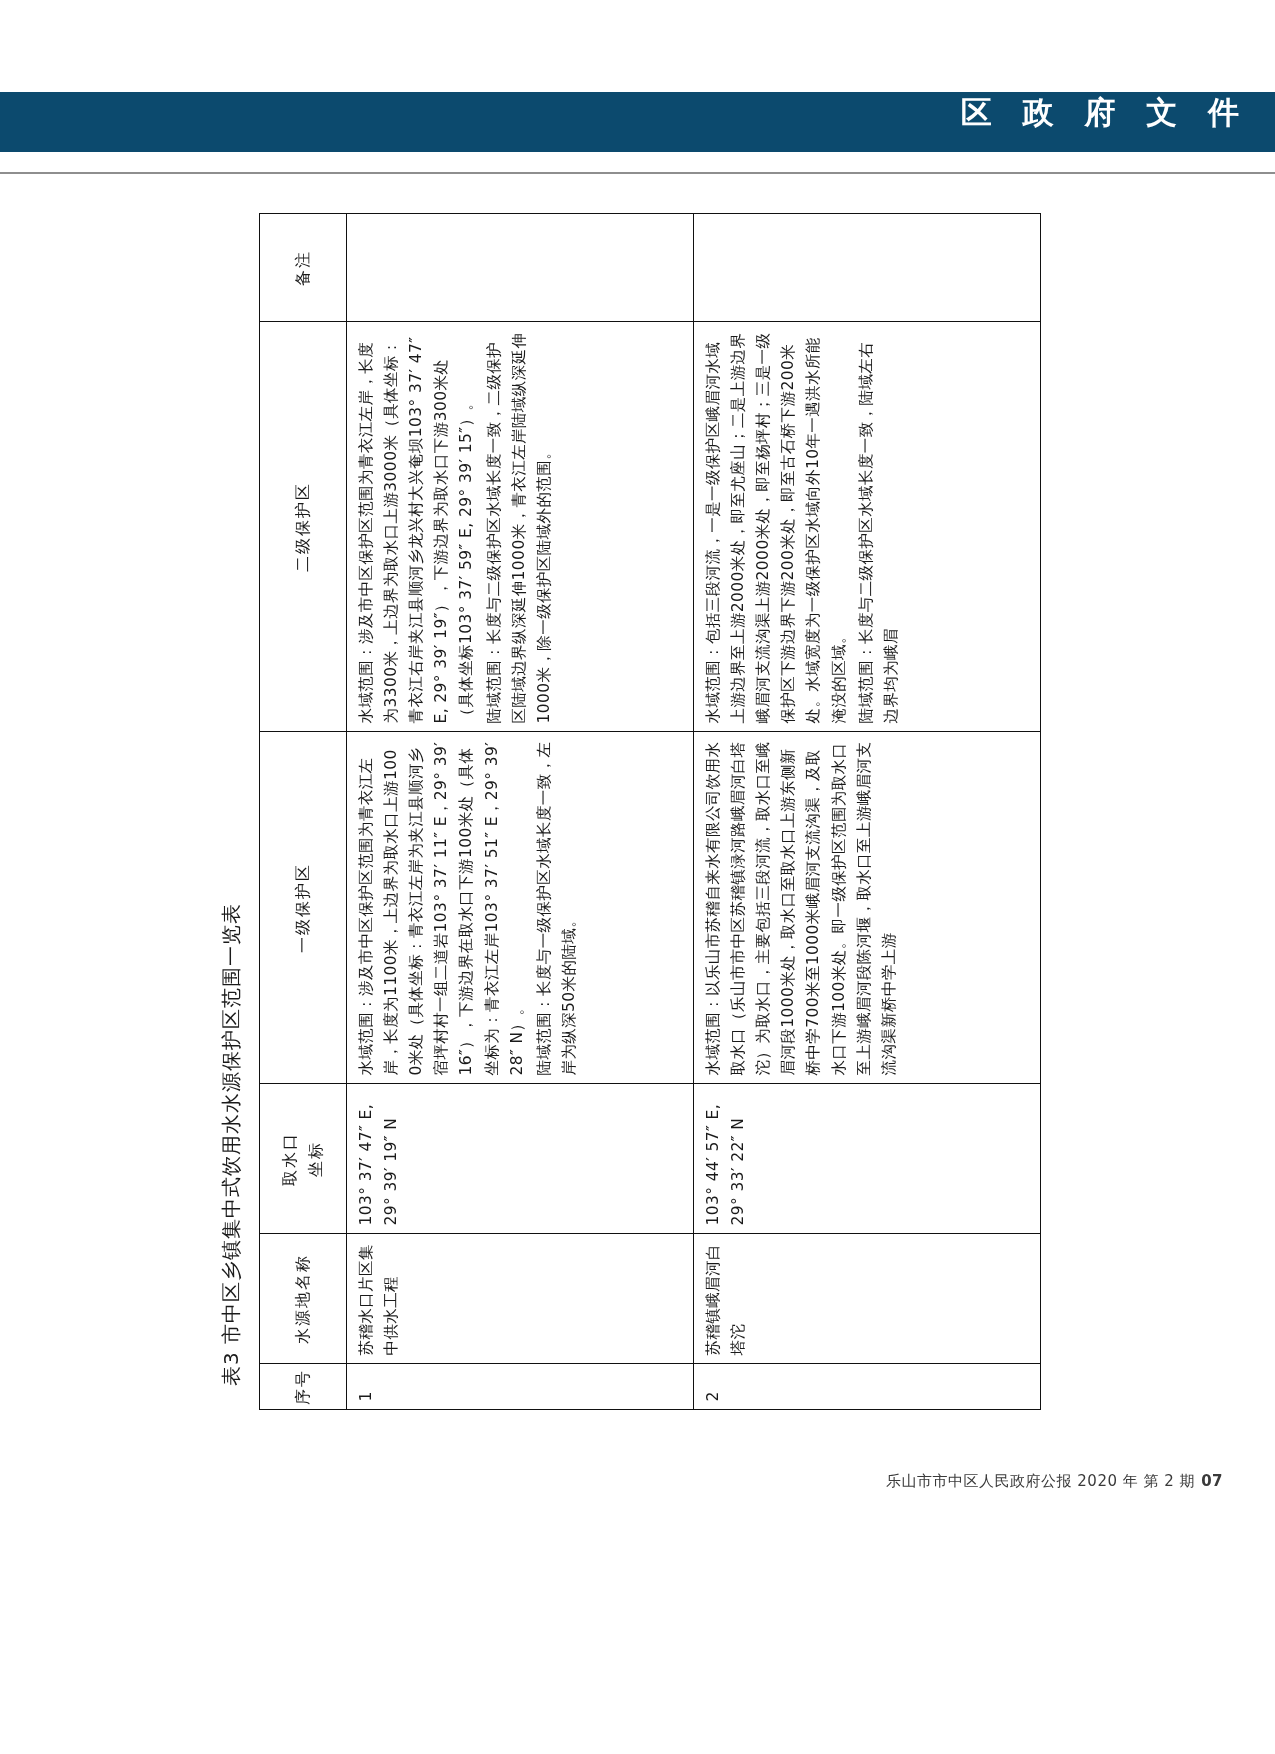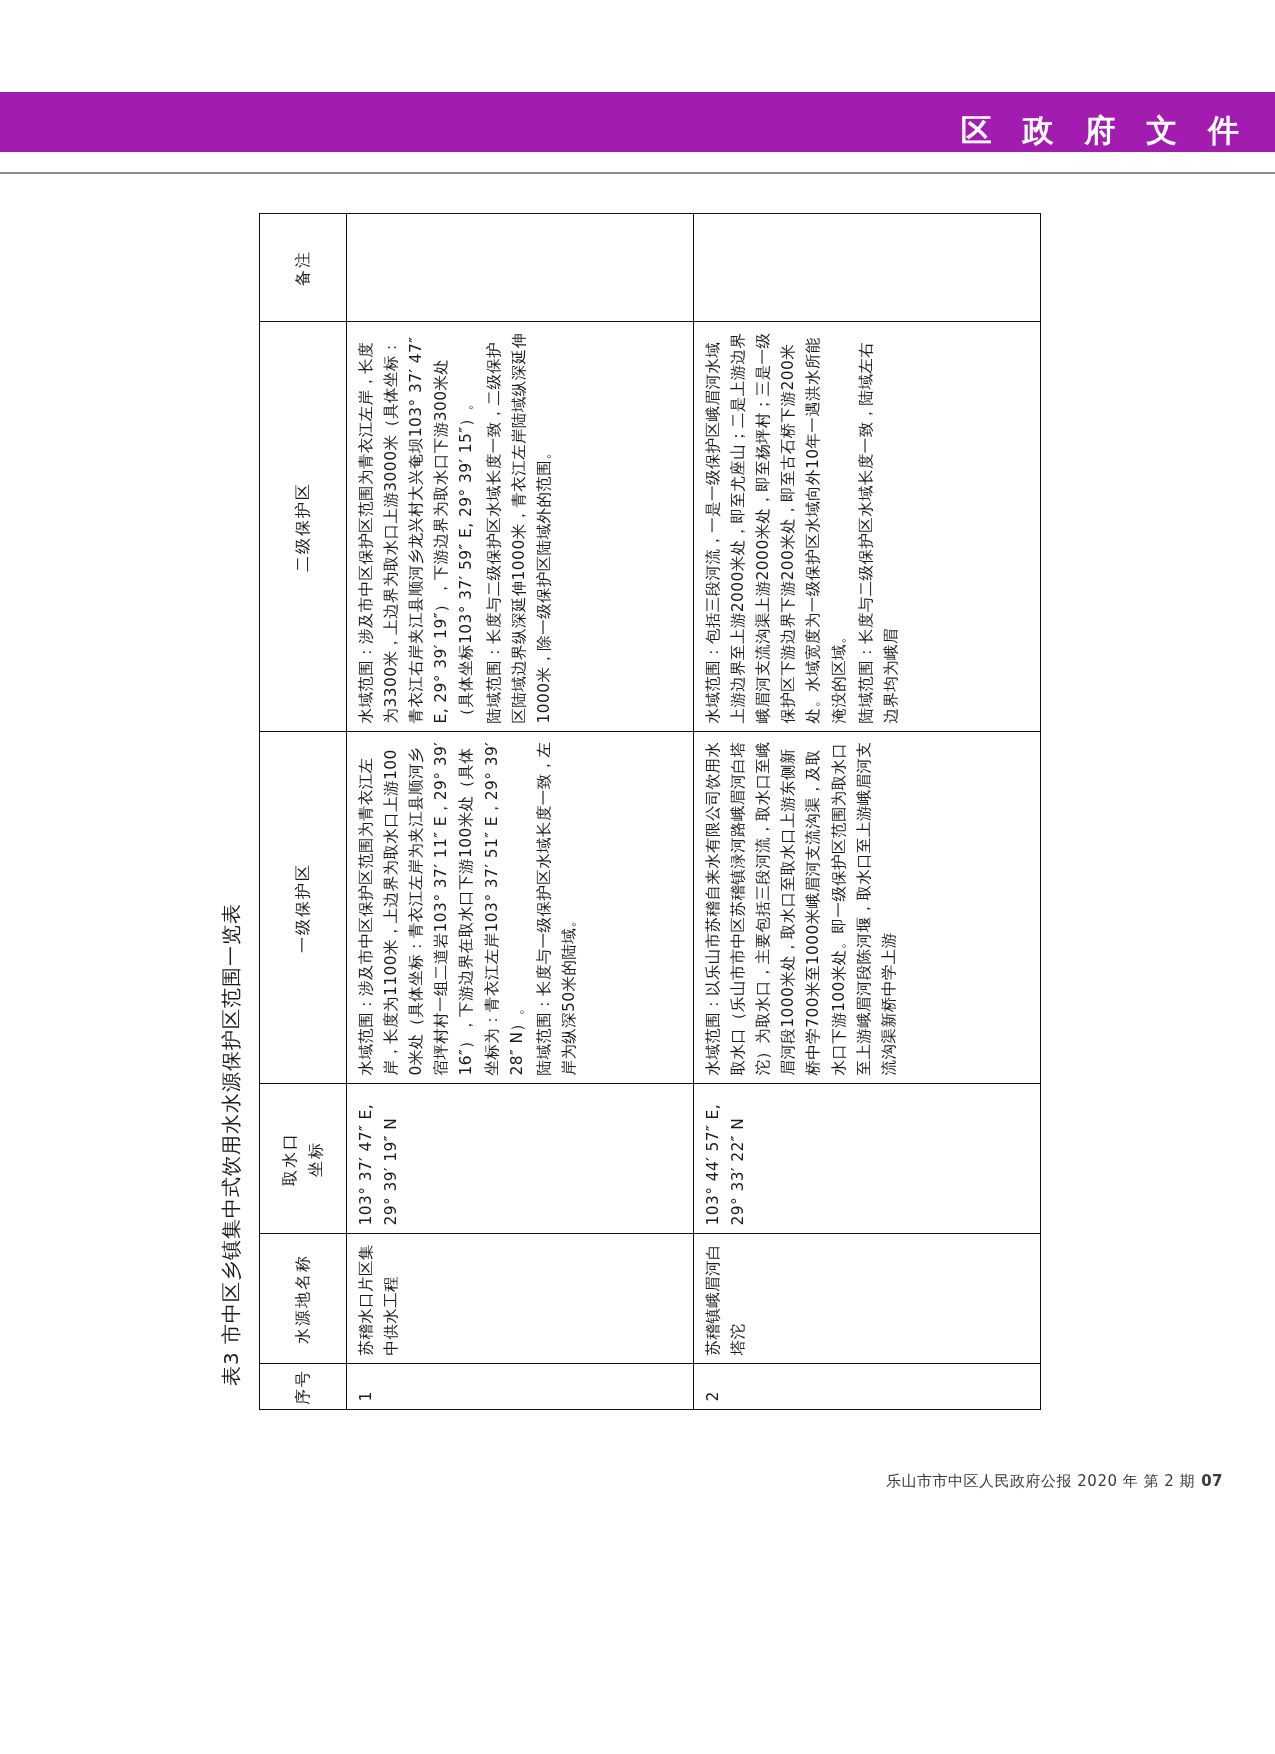--- a/index.html
+++ b/index.html
@@ -16,23 +16,23 @@
     overflow: hidden;
   }
 
   
   .header-band {
     position: absolute;
     left: 0;
     top: 92px;
     width: 1275px;
     height: 60px;
-    background: #a21caf;
+    background: #0c4a6e;
     display: flex;
-    align-items: flex-end;
+    align-items: flex-start;
     justify-content: flex-end;
   }
   .header-title {
     color: #ffffff;
     font-family: "DejaVu Sans", sans-serif;
     font-weight: bold;
     font-size: 31px;
     letter-spacing: 10px;
     padding-right: 26px;
     white-space: nowrap;

